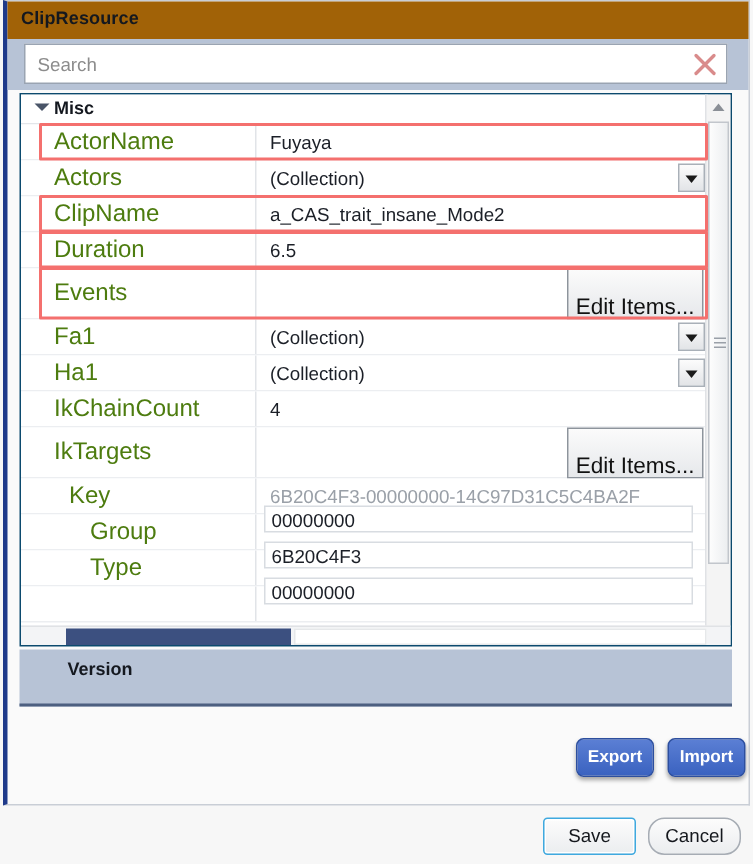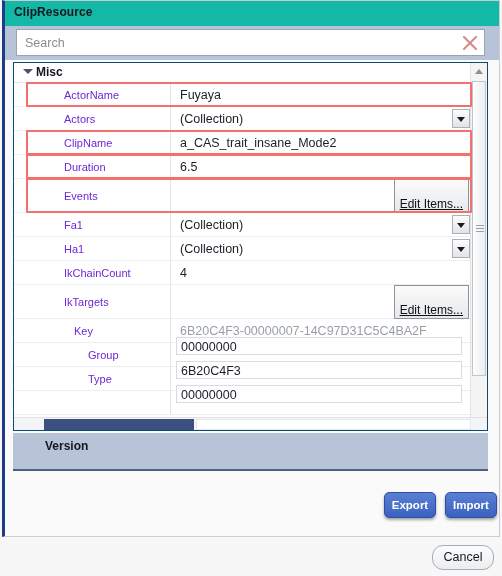--- a/index.html
+++ b/index.html
@@ -24,21 +24,21 @@
     border: 1px solid #c9ced6;
     border-left: 3px solid #1f3a8a;
     box-sizing: border-box;
   }
 
   
   .title-bar {
     position: absolute;
     left: 0; top: 0;
     width: 100%; height: 25px;
-    background: #14b8a6;
+    background: #a16207;
     box-sizing: border-box;
   }
   .title-text {
     position: absolute;
     left: 9px; top: 4px;
     font-size: 12px;
     font-weight: bold;
     color: #14181f;
     letter-spacing: 0.1px;
   }
@@ -111,24 +111,23 @@
 
   .row {
     position: relative;
     background: #ffffff;
     border-bottom: 1px solid #eceef1;
   }
   .row .name {
     position: absolute;
     top: 50%;
     transform: translateY(-50%);
-    font-size: 11px;
-    color: #6d28d9;
+    font-size: 16px;
+    color: #4d7c0f;
     white-space: nowrap;
-    margin-left: 28px;
   }
   .row .split {
     position: absolute;
     left: 156px; top: 0; bottom: 0;
     width: 1px; background: #e1e4e8;
   }
   .row .val {
     position: absolute;
     left: 166px; top: 50%;
     transform: translateY(-50%);
@@ -180,27 +179,26 @@
   }
 
   
   .edit-btn {
     position: absolute;
     right: 3px; top: 50%;
     transform: translateY(-50%);
     height: 19px;
     line-height: 17px;
     padding: 16px 5px;
-    font-size: 12px;
+    font-size: 15px;
     color: #111;
     background: linear-gradient(#fbfbfb, #e6e8eb);
     border: 1px solid #8d949c;
     box-sizing: border-box;
     white-space: nowrap;
-    text-decoration: underline;
   }
 
   
   .hl {
     position: absolute;
     border: 2px solid #f4706e;
     box-sizing: border-box;
     pointer-events: none;
     border-radius: 1px;
   }
@@ -402,21 +400,21 @@
           </div>
           <div class="row" style="height: 33px;">
             <span class="name" style="left:22px;text-align:right;">IkTargets</span>
             <span class="split"></span>
             <span class="edit-btn">Edit Items...</span>
           </div>
           <div class="row" style="height: 23px;">
             <span class="key-tri"></span>
             <span class="name" style="left:32px;">Key</span>
             <span class="split"></span>
-            <span class="val readonly">6B20C4F3-00000007-14C97D31C5C4BA2F</span>
+            <span class="val readonly">6B20C4F3-00000000-14C97D31C5C4BA2F</span>
           </div>
           <div class="row" style="height: 23px;">
             <span class="name indent2" style="">Group</span>
             <span class="split"></span>
             <span class="val boxed" style="margin-top:-9px">00000000</span>
           </div>
           <div class="row" style="height: 23px;">
             <span class="name indent2" style="">Type</span>
             <span class="split"></span>
             <span class="val boxed" style="margin-top:-9px">6B20C4F3</span>
@@ -451,15 +449,16 @@
 
     <div class="version-strip">
       <div class="version-label">Version</div>
     </div>
 
     <div class="blue-btn" id="btn-export">Export</div>
     <div class="blue-btn" id="btn-import">Import</div>
 
   </div>
 
+  <div class="gray-btn" id="btn-save">Save</div>
   <div class="gray-btn" id="btn-cancel">Cancel</div>
 
 </div>
 
 </body></html>

